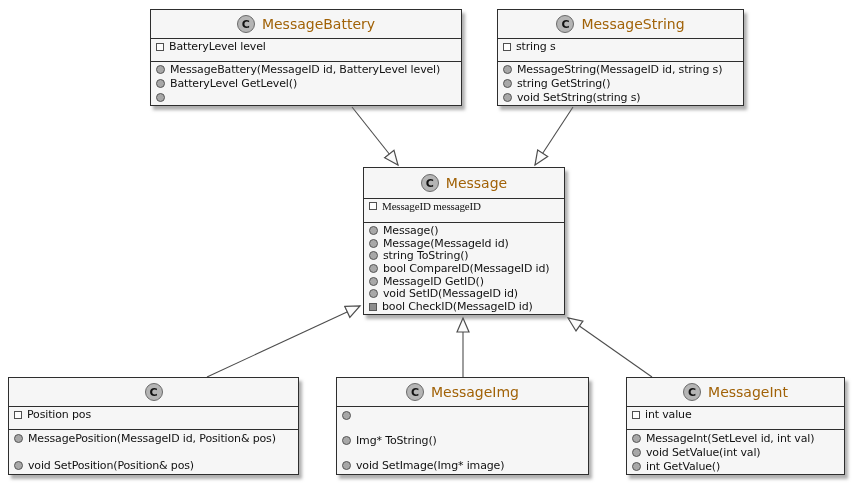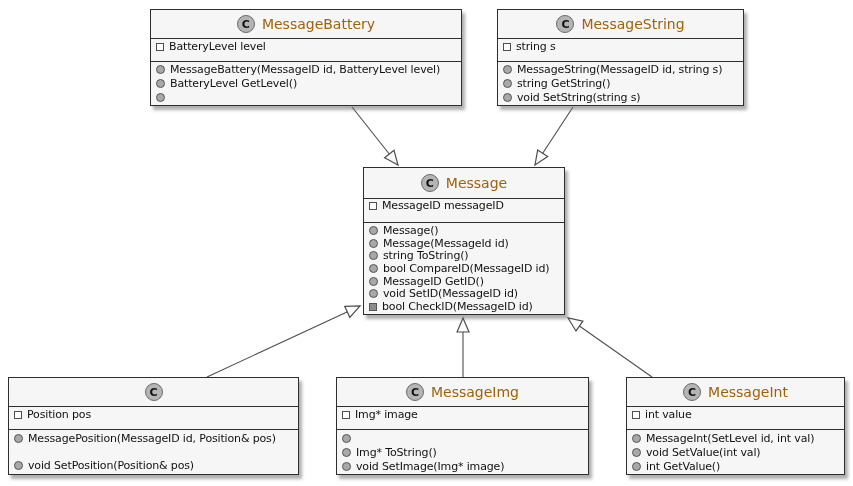--- a/index.html
+++ b/index.html
@@ -25,21 +25,21 @@
   .ic{flex:0 0 auto;box-sizing:border-box;}
   .ic-sq-open{width:8px;height:8px;border:1.2px solid #4F4F4F;background:#FDFDFD;}
   .ic-circle{width:9px;height:9px;border-radius:50%;border:1.2px solid #565656;background:#A8A8A8;}
   .ic-sq-fill{width:8px;height:8px;border:1.2px solid #565656;background:#8C8C8C;}
 
   
   #b0{left:150px;top:9px;width:312px;height:97px;}
   #b1{left:497px;top:9px;width:247px;height:97px;}
   #b2{left:363px;top:167px;width:202px;height:148px;}
   #b2 .cls-title{height:30px;}
-  #b2 .cls-fields{height:23px;}
+  #b2 .cls-fields{height:23px;font-family:Liberation Serif, serif;}
   #b2 .row{height:13.2px;}
   #b3{left:8px;top:377px;width:291px;height:98px;}
   #b4{left:336px;top:377px;width:253px;height:98px;}
   #b5{left:626px;top:377px;width:219px;height:98px;}
 </style>
 </head>
 <body>
 
 <div id="canvas">
 
@@ -172,26 +172,20 @@
         <span>void SetPosition(Position&amp; pos)</span>
       </div>
     </div>
   </div>
 
   <div class="uml-class" id="b4">
     <div class="cls-title">
       <span class="c-badge">C</span>
       <span class="cls-name">MessageImg</span>
     </div>
-    <div class="cls-fields">
-      <div class="row">
-        <span class="ic ic-sq-open"></span>
-        <span>Img* image</span>
-      </div>
-    </div>
     <div class="cls-methods">
       <div class="row">
         <span class="ic ic-circle"></span>
       </div>
       <div class="row">
         <span class="ic ic-circle"></span>
         <span>Img* ToString()</span>
       </div>
       <div class="row">
         <span class="ic ic-circle"></span>

